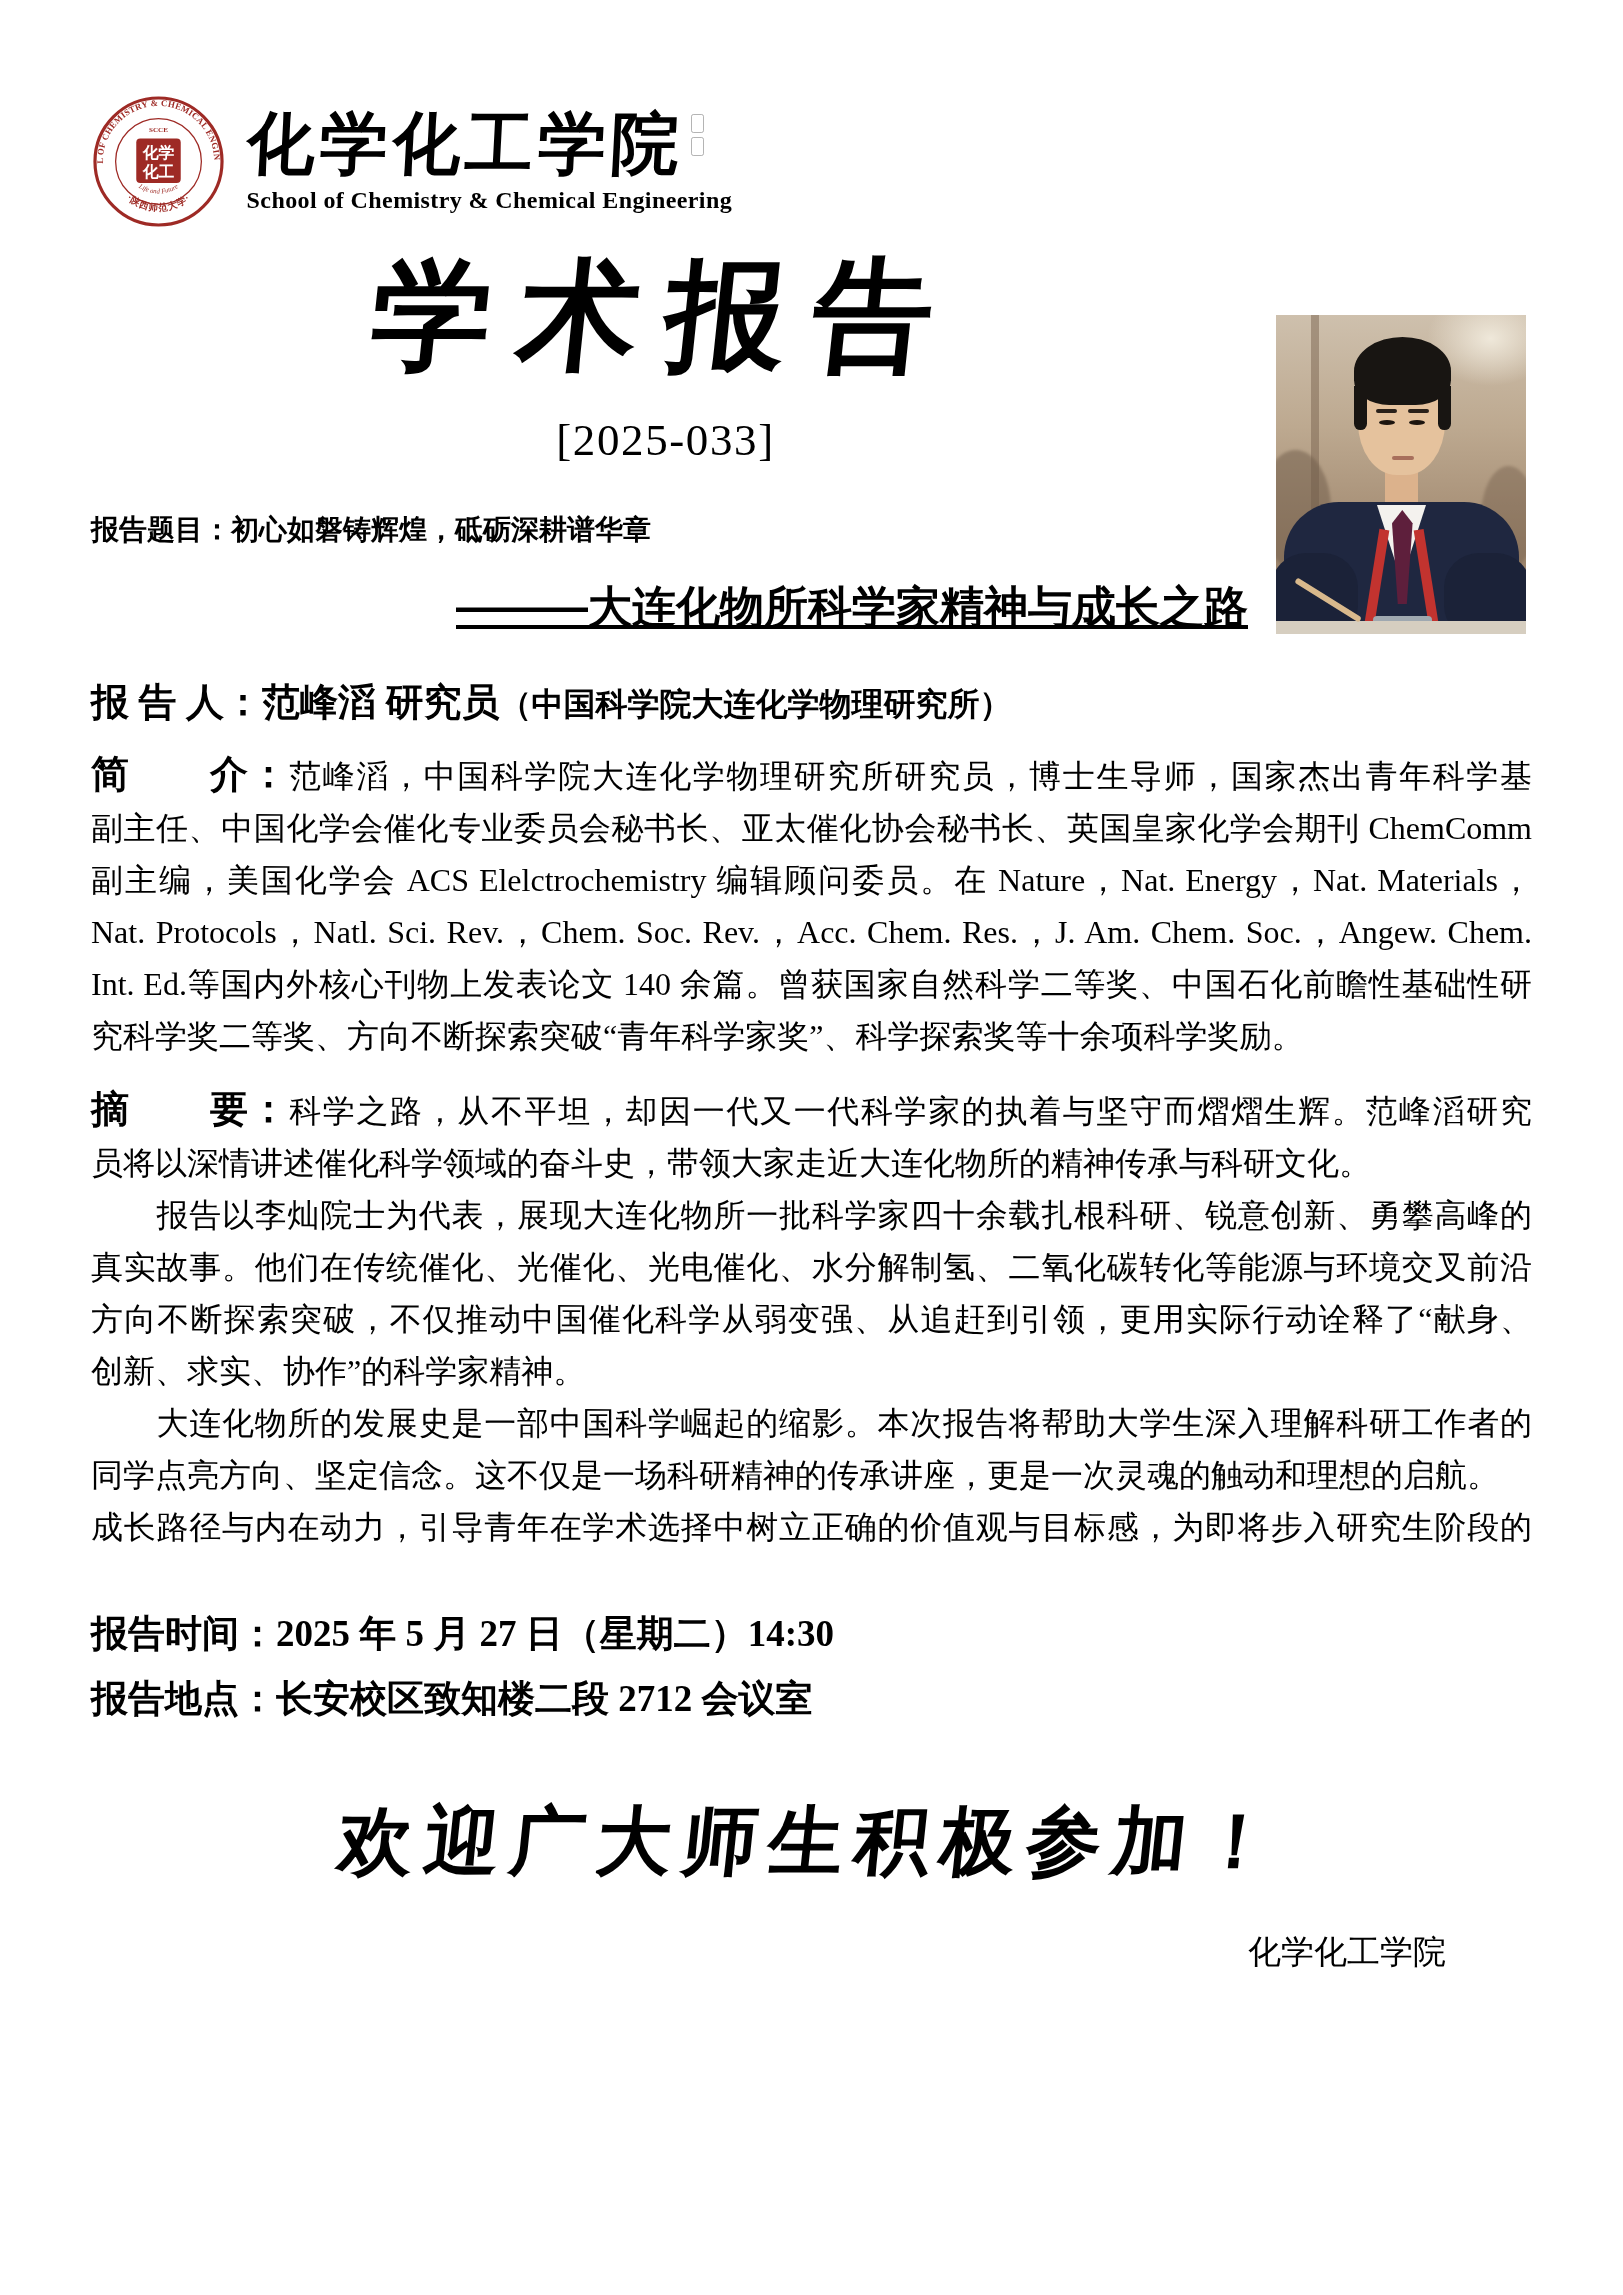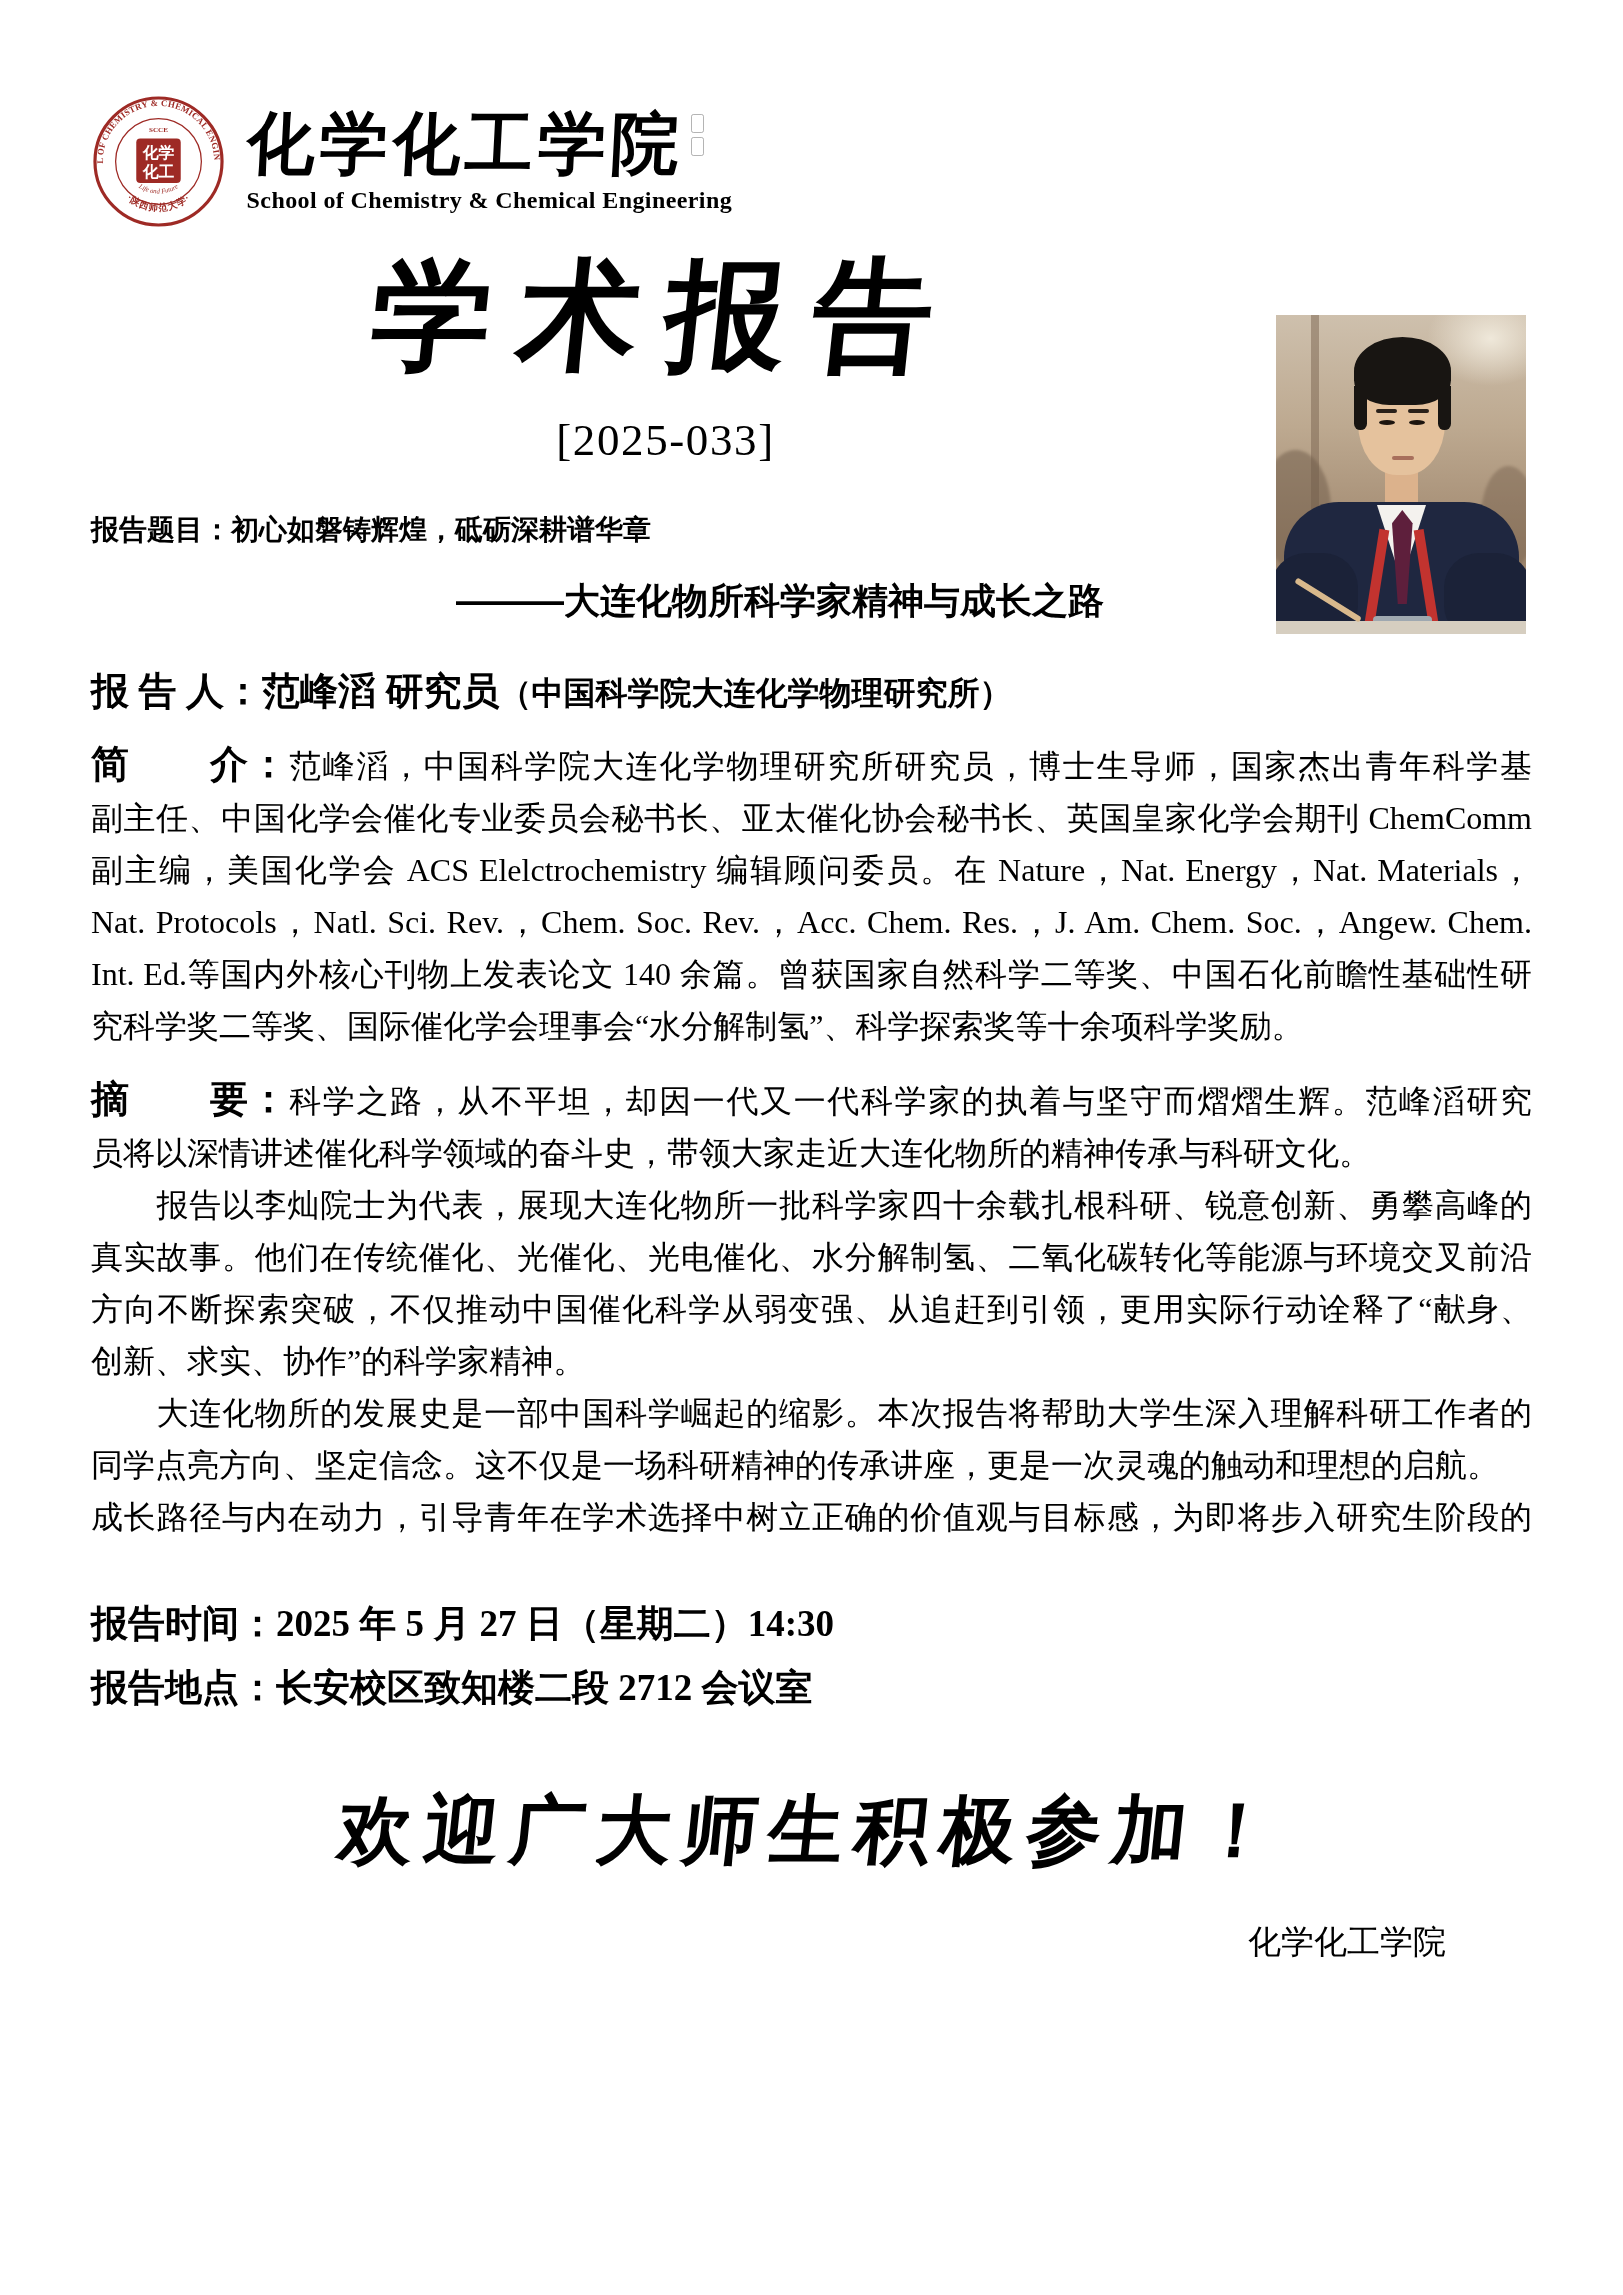--- a/index.html
+++ b/index.html
@@ -30,21 +30,21 @@
   
   .title-wrap{width:1149px;text-align:center;margin-top:20.6px;}
   .main-title{
     font-size:120px;font-weight:900;letter-spacing:27px;line-height:1.12;
     transform:skewX(-6deg);display:inline-block;
   }
   .report-no{font-size:45px;margin-top:30px;letter-spacing:1.6px;}
   
   .topic{margin-top:46px;font-family:"Liberation Sans","DejaVu Sans",sans-serif;font-weight:bold;}
   .topic-line1{font-size:28px;line-height:1.3;}
-  .topic-line2{font-size:36px;line-height:1.3;margin-top:30px;margin-left:365px;}
+  .topic-line2{font-size:44px;line-height:1.3;margin-top:30px;margin-left:365px;text-decoration:underline;}
   
   .speaker{margin-top:41px;font-size:38px;line-height:1.35;}
   .spk-label,.spk-name{font-weight:bold;}
   .spk-aff{font-size:32px;font-weight:bold;}
   
   .body-text{margin-top:20.6px;font-size:32px;}
   .bline{line-height:52px;text-align:justify;}
   .bline.j{text-align-last:justify;}
   .plabel{font-size:38px;font-weight:bold;}
   
@@ -169,21 +169,21 @@
   <div class="speaker">
     <span class="spk-label">报 告 人：</span><span class="spk-name">范峰滔 研究员</span><span class="spk-aff">（中国科学院大连化学物理研究所）</span>
   </div>
 
   <div class="body-text">
     <div class="bline j"><span class="plabel">简　　介：</span><span>范峰滔，中国科学院大连化学物理研究所研究员，博士生导师，国家杰出青年科学基</span></div>
     <div class="bline j">副主任、中国化学会催化专业委员会秘书长、亚太催化协会秘书长、英国皇家化学会期刊 ChemComm</div>
     <div class="bline j">副主编，美国化学会 ACS Elelctrochemistry 编辑顾问委员。在 Nature，Nat. Energy，Nat. Materials，</div>
     <div class="bline j">Nat. Protocols，Natl. Sci. Rev.，Chem. Soc. Rev.，Acc. Chem. Res.，J. Am. Chem. Soc.，Angew. Chem.</div>
     <div class="bline j">Int. Ed.等国内外核心刊物上发表论文 140 余篇。曾获国家自然科学二等奖、中国石化前瞻性基础性研</div>
-    <div class="bline">究科学奖二等奖、国际催化学会理事会“水分解制氢”、科学探索奖等十余项科学奖励。</div>
+    <div class="bline">究科学奖二等奖、方向不断探索突破“青年科学家奖”、科学探索奖等十余项科学奖励。</div>
   </div>
 
   <div class="body-text">
     <div class="bline j"><span class="plabel">摘　　要：</span><span>科学之路，从不平坦，却因一代又一代科学家的执着与坚守而熠熠生辉。范峰滔研究</span></div>
     <div class="bline">员将以深情讲述催化科学领域的奋斗史，带领大家走近大连化物所的精神传承与科研文化。</div>
     <div class="bline j">　　报告以李灿院士为代表，展现大连化物所一批科学家四十余载扎根科研、锐意创新、勇攀高峰的</div>
     <div class="bline j">真实故事。他们在传统催化、光催化、光电催化、水分解制氢、二氧化碳转化等能源与环境交叉前沿</div>
     <div class="bline j">方向不断探索突破，不仅推动中国催化科学从弱变强、从追赶到引领，更用实际行动诠释了“献身、</div>
     <div class="bline">创新、求实、协作”的科学家精神。</div>
     <div class="bline j">　　大连化物所的发展史是一部中国科学崛起的缩影。本次报告将帮助大学生深入理解科研工作者的</div>

